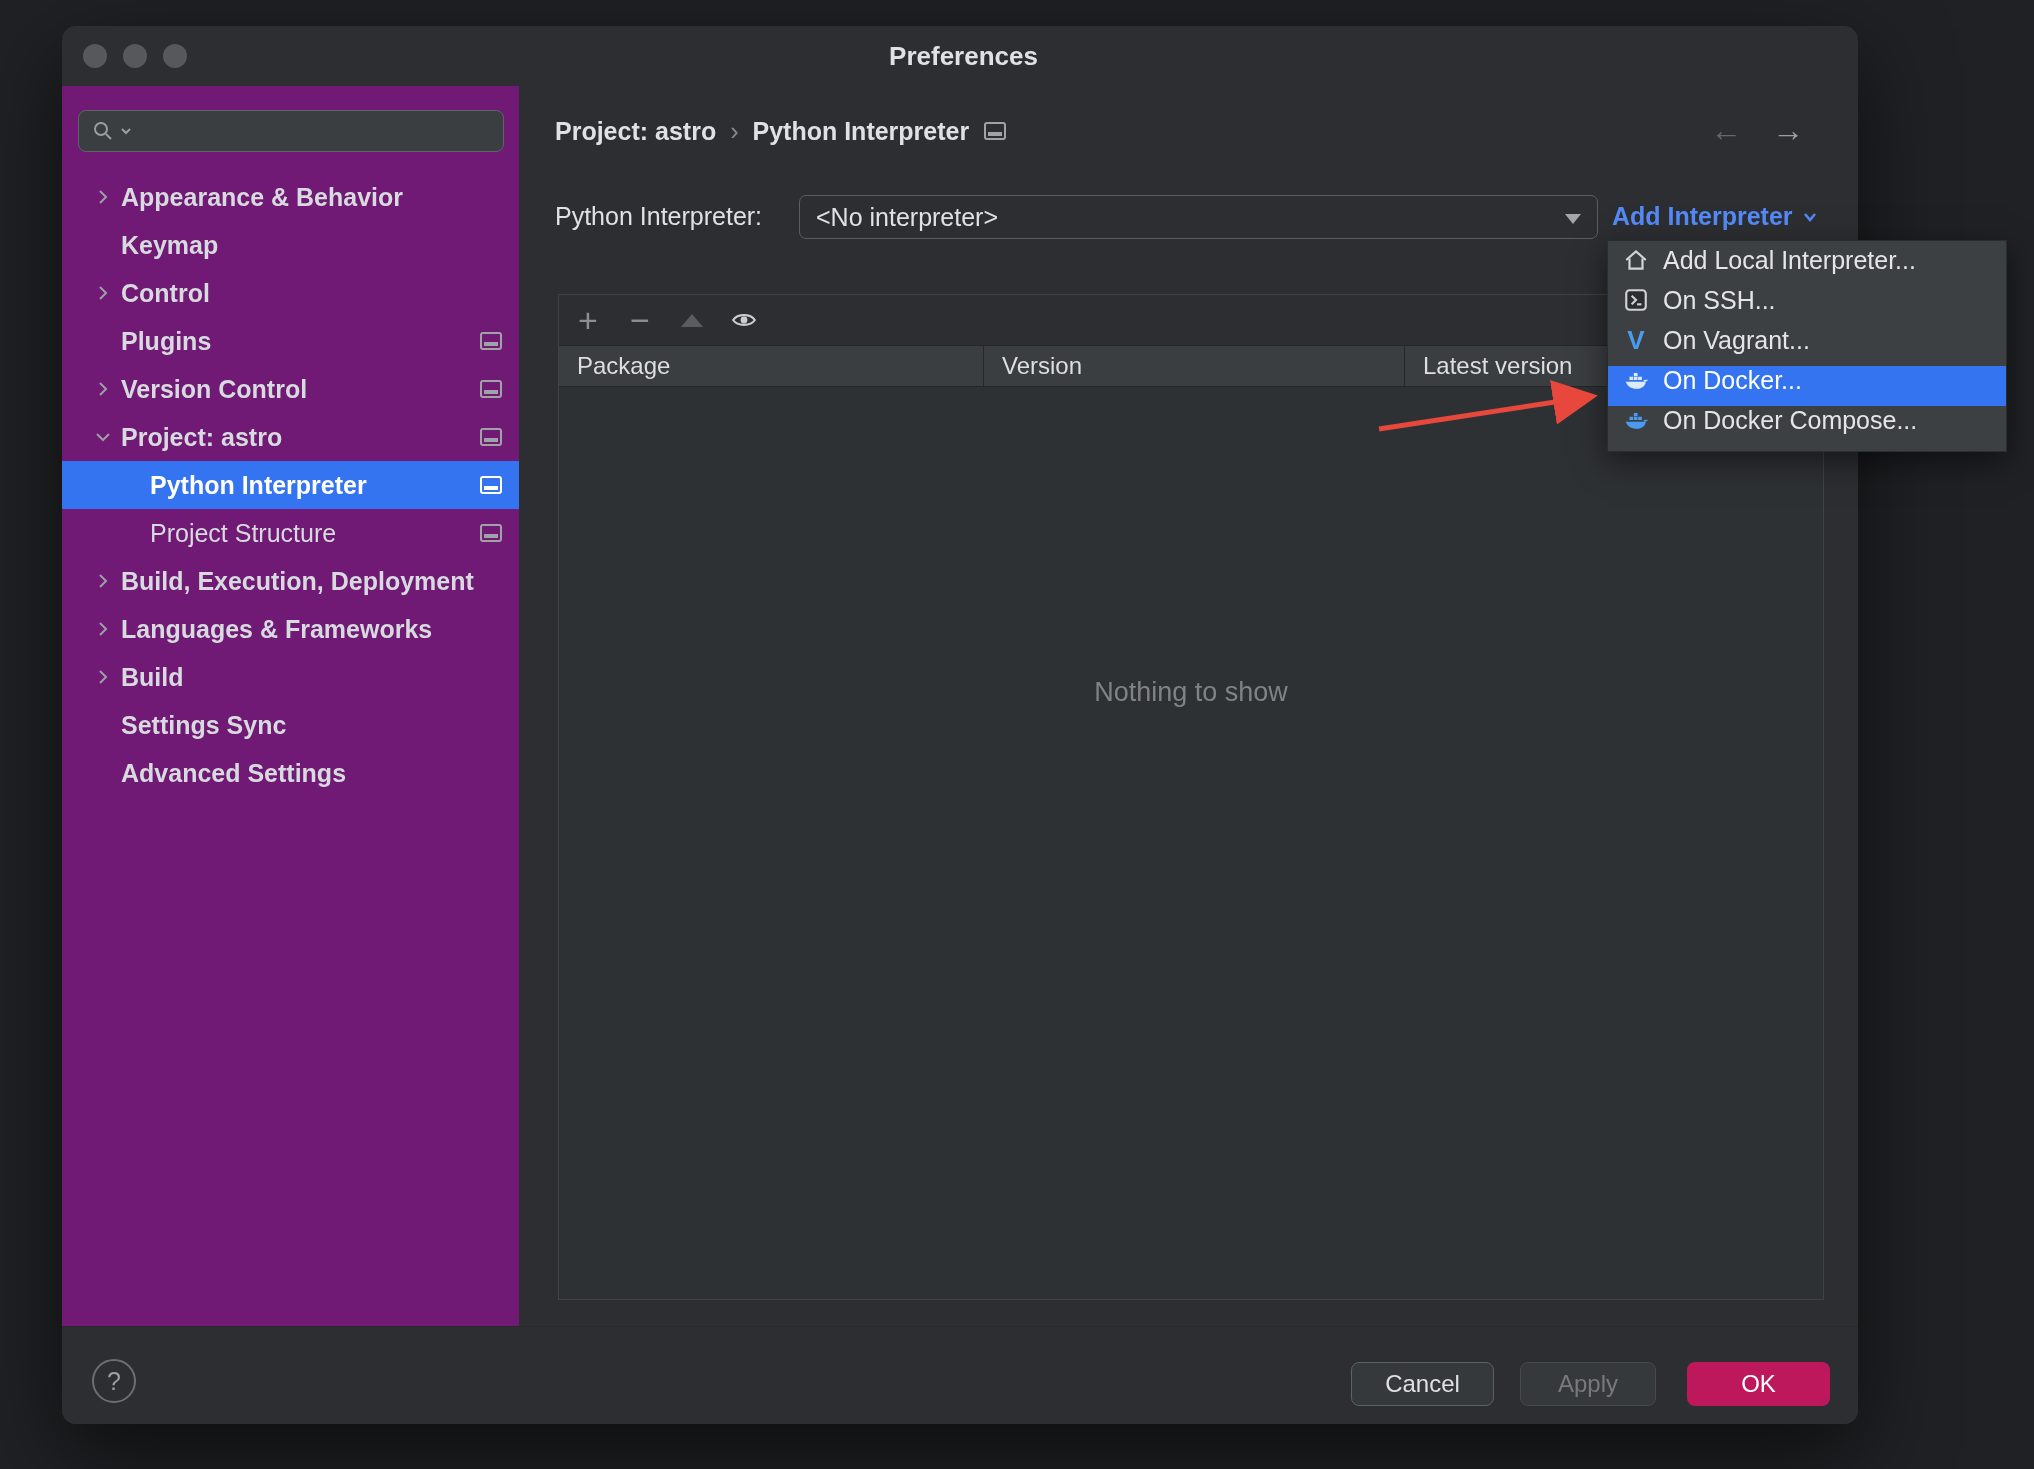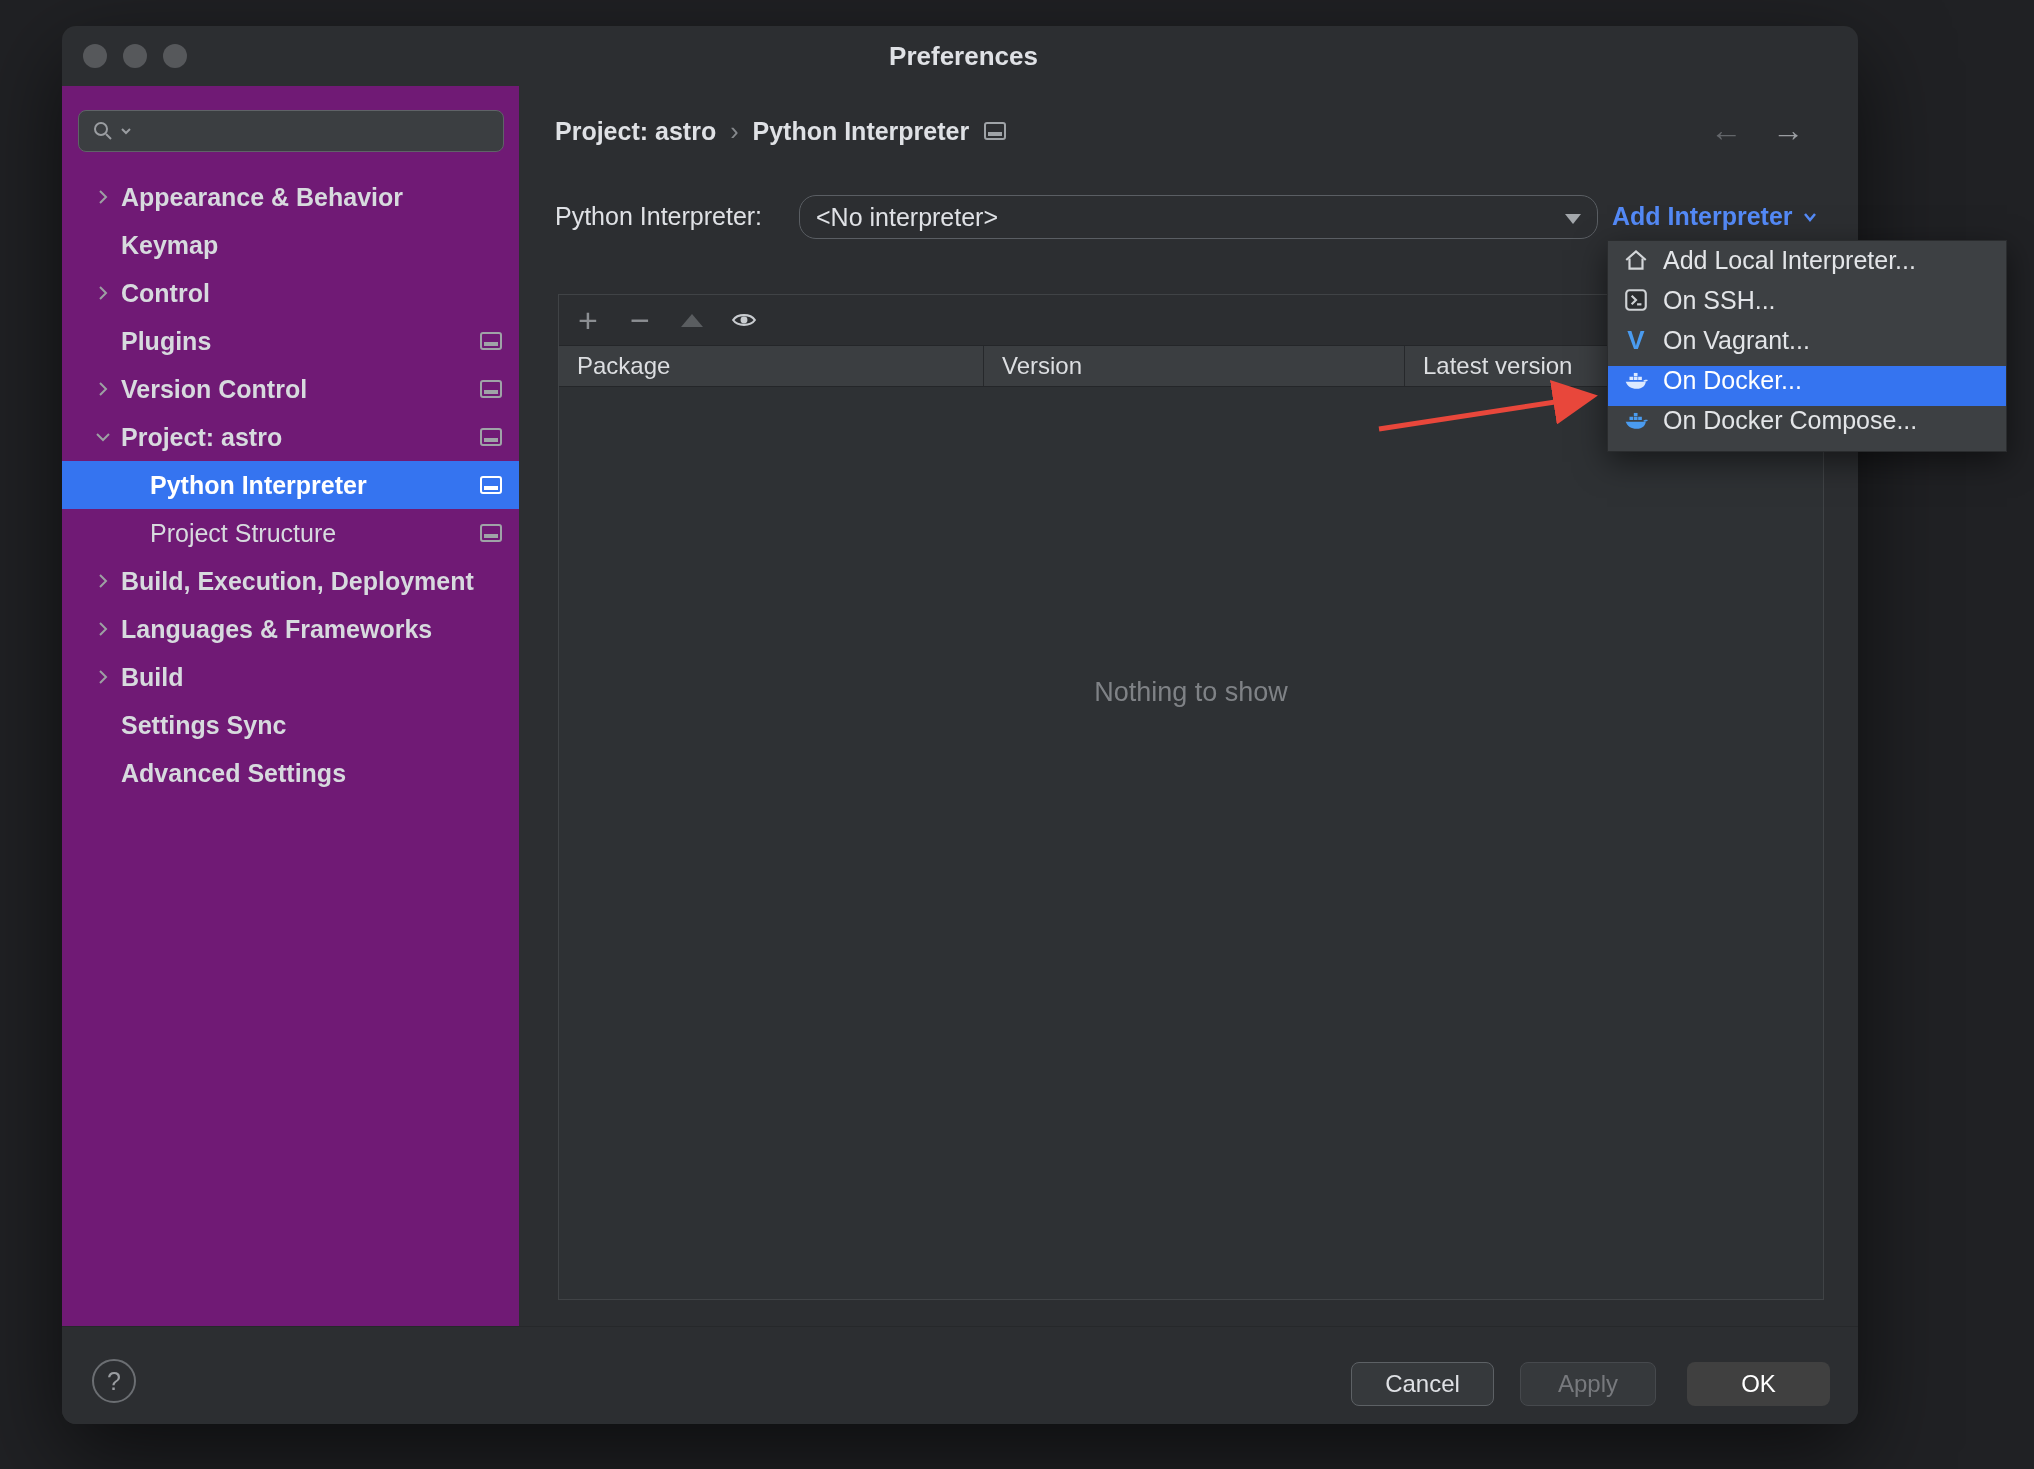--- a/index.html
+++ b/index.html
@@ -34,21 +34,21 @@
   
   .main { position:absolute; left:457px; top:60px; right:0; bottom:98px; background:#2c2e31; }
   .crumbs { position:absolute; left:36px; top:20px; height:50px; display:flex; align-items:center; gap:14px; }
   .crumb { font-size:25px; font-weight:bold; color:#dfe1e5; }
   .csep { font-size:25px; color:#85888c; }
   .nav { position:absolute; right:54px; top:26px; display:flex; gap:30px; font-size:32px; }
   .nav .back { color:#63666a; } .nav .fwd { color:#9a9da1; }
 
   .ilabel { position:absolute; left:36px; top:116px; font-size:25px; }
   .combo { position:absolute; left:280px; top:109px; width:799px; height:44px;
-           border:1px solid #5a5e63; border-radius:17px; background:#2c2e31;
+           border:1px solid #5a5e63; border-radius:7px; background:#2c2e31;
            display:flex; align-items:center; padding:0 44px 0 16px; font-size:25px; }
   .combo-arrow { position:absolute; right:16px; top:18px; width:0; height:0;
                  border-left:8px solid transparent; border-right:8px solid transparent; border-top:10px solid #a3a7ab; }
   .addlink { position:absolute; left:1093px; top:116px; font-size:25px; font-weight:bold;
              color:#548af7; display:flex; align-items:center; gap:8px; cursor:pointer; }
 
   
   .panel { position:absolute; left:39px; top:208px; width:1266px; height:1006px;
            border:1px solid #404346; background:#2e3134; }
   .ptoolbar { height:50px; display:flex; align-items:center; padding-left:16px; gap:26px; background:#2c2e31; }
@@ -63,21 +63,21 @@
   .empty { position:absolute; top:290px; left:0; right:0; text-align:center; font-size:27px; color:#7f8286; }
 
   
   .footer { position:absolute; left:0; right:0; bottom:0; height:98px; background:#2c2e31; border-top:1px solid #26282a; }
   .help { position:absolute; left:30px; top:32px; width:44px; height:44px; border:2px solid #6b6e72; border-radius:50%;
           display:flex; align-items:center; justify-content:center; font-size:25px; color:#9a9da1; }
   .btn { position:absolute; top:35px; height:44px; border-radius:8px; display:flex; align-items:center; justify-content:center;
          font-size:24px; }
   .btn-cancel { left:1289px; width:143px; background:#36393c; border:1px solid #5d6165; color:#dfe1e5; }
   .btn-apply  { left:1458px; width:136px; background:#36393c; border:1px solid #46494d; color:#77797d; }
-  .btn-ok     { left:1625px; width:143px; background:#404040; color:#ffffff; }
+  .btn-ok     { left:1625px; width:143px; background:#be185d; color:#ffffff; }
 
   
   .menu { position:absolute; left:1607px; top:240px; width:400px; padding:5px 0; background:#3d4043;
           border:1px solid #2a2c2e; box-shadow:0 10px 30px rgba(0,0,0,.5); z-index:50; }
   .mi { height:40px; display:flex; gap:13px; padding:0 14px; font-size:25px; color:#e3e5e8; }
   .mi.sel { background:#3574f0; color:#ffffff; }
   .micon { width:28px; height:28px; display:flex; align-items:center; justify-content:center; flex:none; }
   .vglyph { font-size:26px; font-weight:bold; color:#4a9bef; }
 
   .arrow-overlay { position:absolute; left:1300px; top:360px; width:320px; height:110px; z-index:60; pointer-events:none; }

